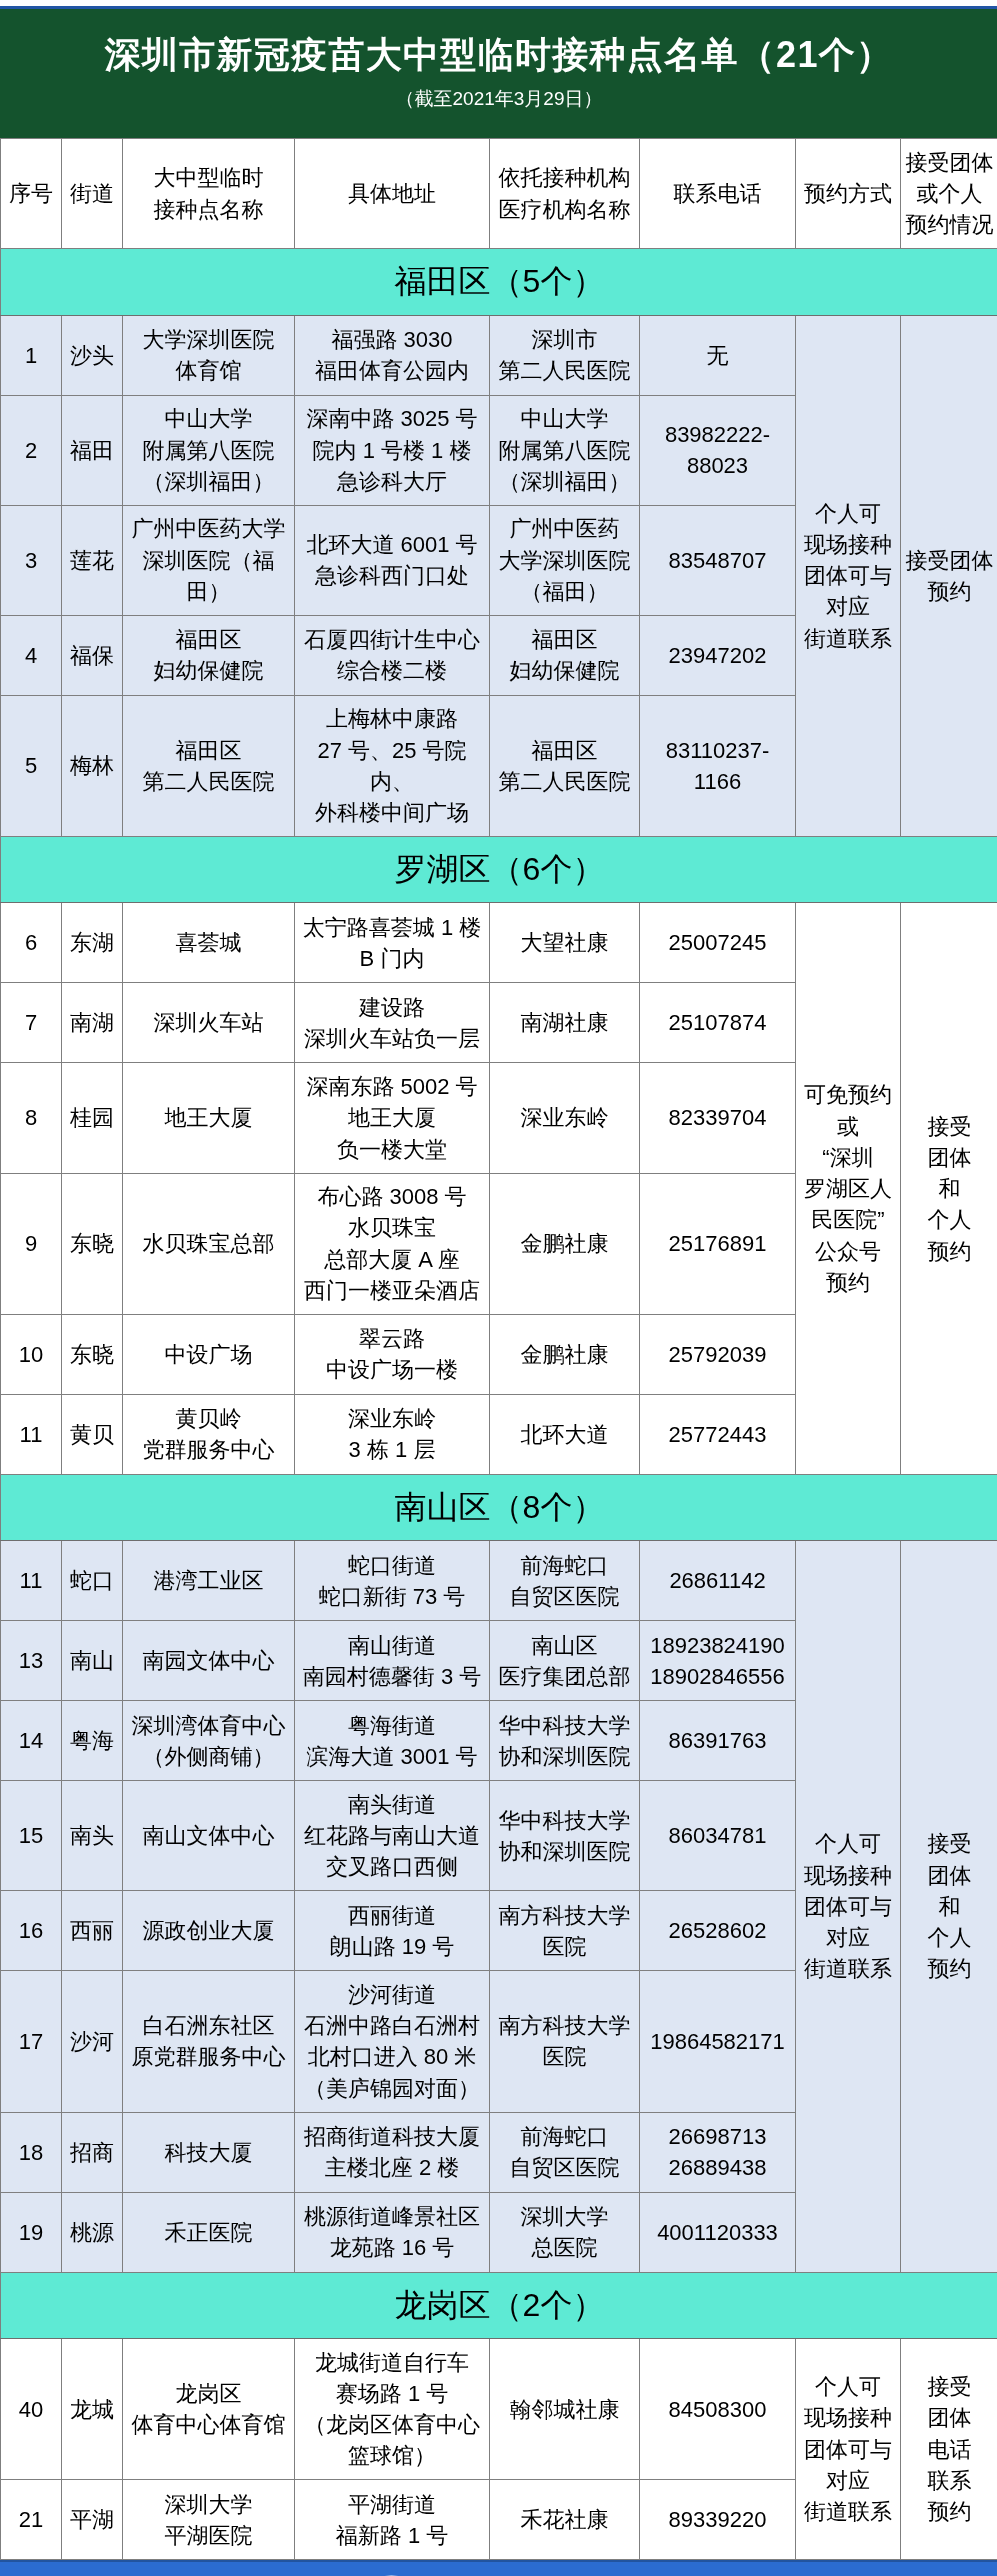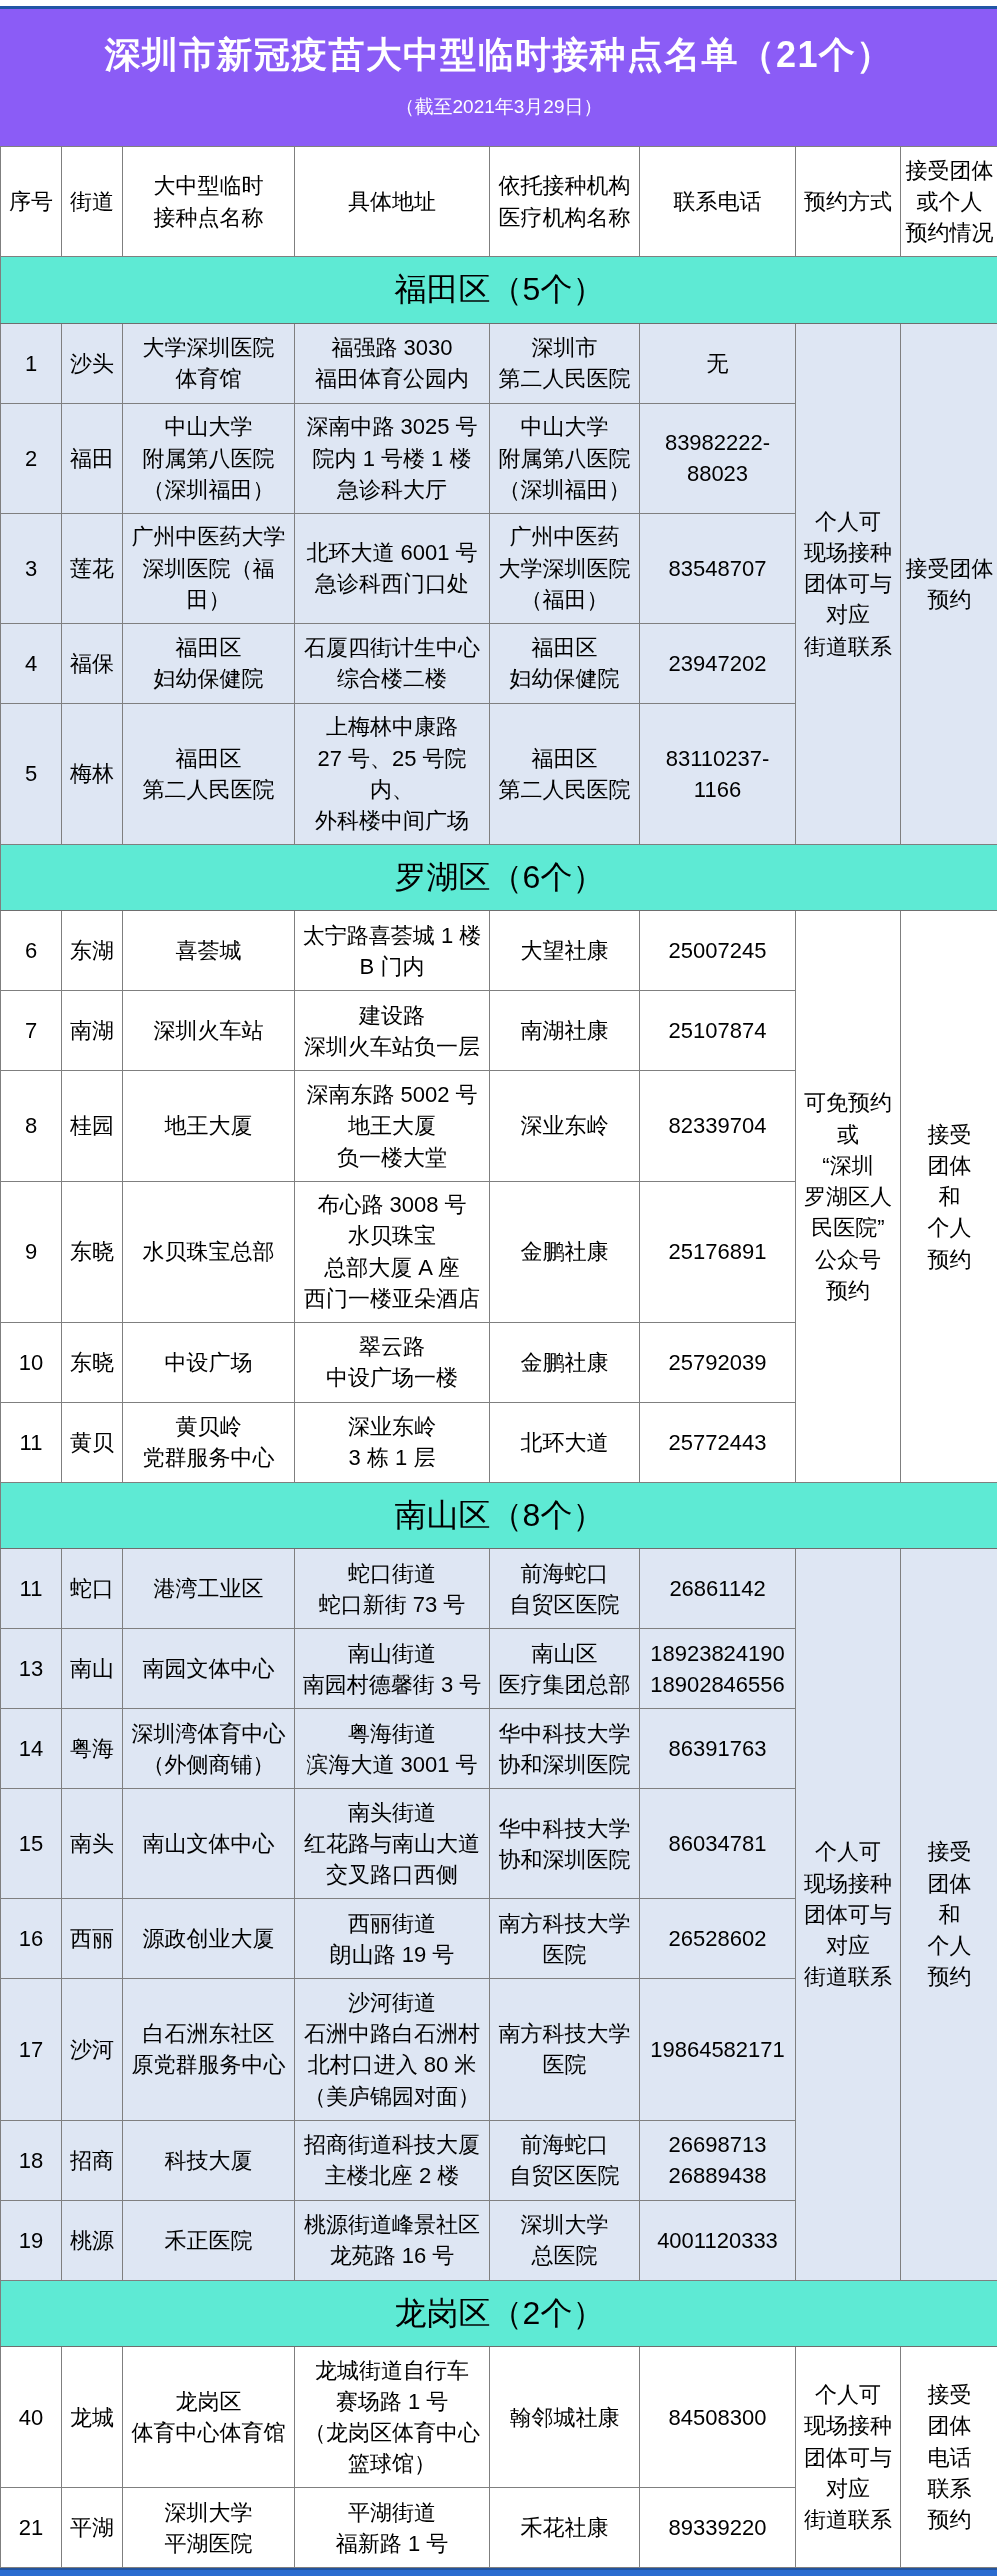--- a/index.html
+++ b/index.html
@@ -2,35 +2,35 @@
 <html lang="zh" style="font-size:10.2px"><head>
 <meta charset="utf-8">
 <style>
   html,body{margin:0;padding:0;background:#ffffff;}
   body{width:998px;font-family:"Liberation Sans","DejaVu Sans",sans-serif;color:#000;}
   .page{width:998px;}
 
   
   .banner{
     margin-top:6.4px;
-    background:#8b5cf6;
+    background:#14532d;
     border-top:3.2px solid #2155a5;
     text-align:center;
     padding:22px 12.8px 25.5px 12.8px;
     box-sizing:border-box;
   }
   .banner h1{
     margin:0;
     color:#fff;
     font-size:36px;
     font-weight:bold;
     letter-spacing:1.3px;
   }
   .banner .subtitle{
-    margin-top:14px;
+    margin-top:6px;
     color:#fff;
     font-size:19px;
     font-weight:normal;
   }
 
   
   table{
     border-collapse:collapse;
     table-layout:fixed;
     width:998px;

